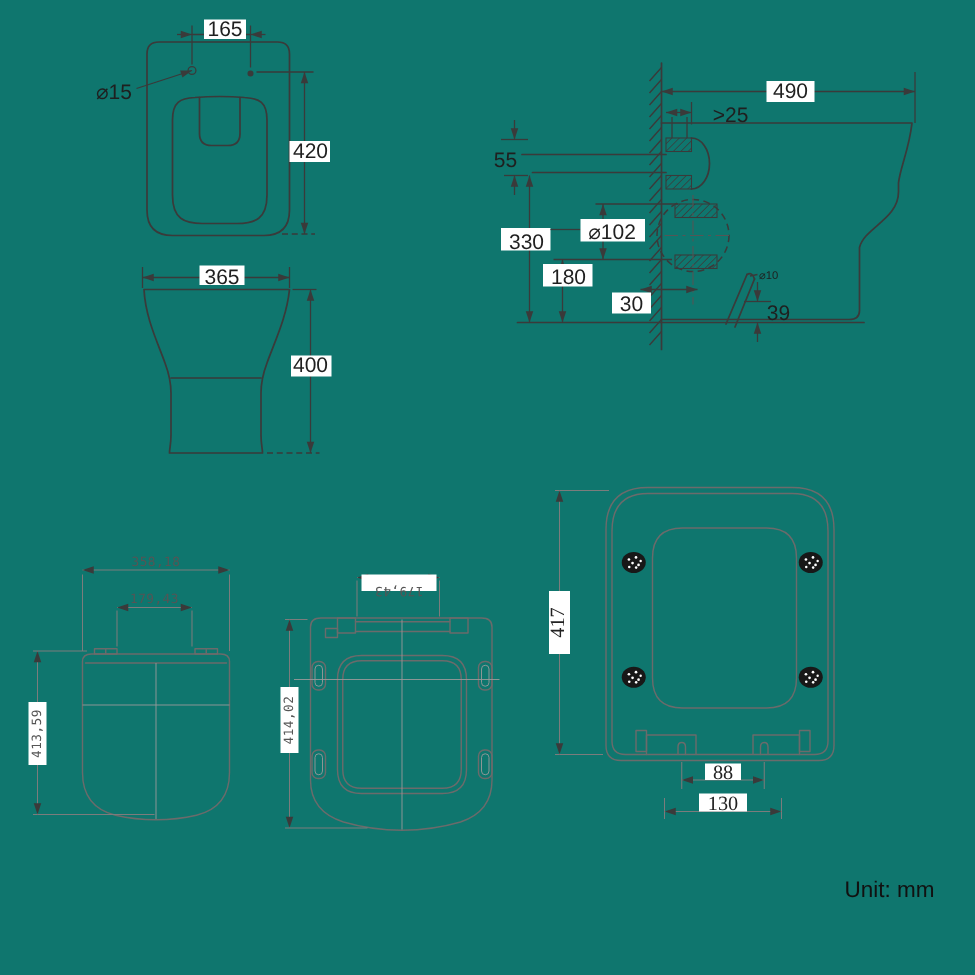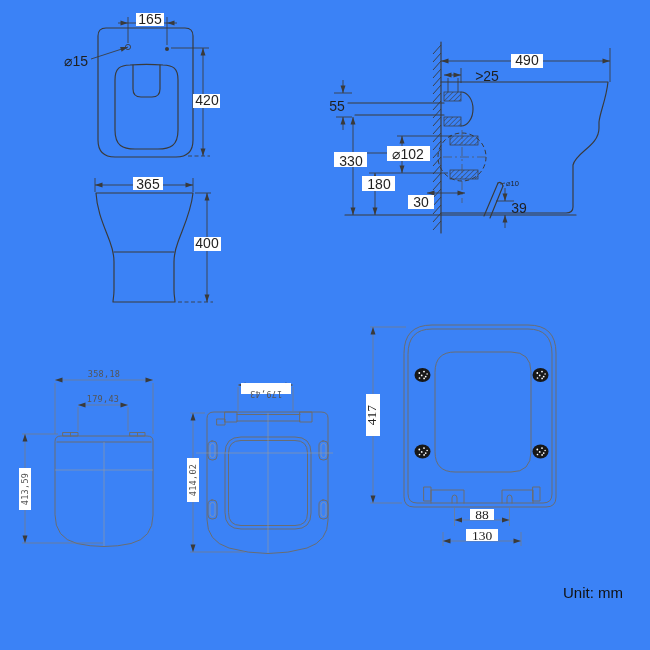--- a/index.html
+++ b/index.html
@@ -1,16 +1,16 @@
 <!DOCTYPE html>
 <html><head>
 <meta charset="utf-8">
 <style>
   html,body{margin:0;padding:0;background:#ffffff;}
-  .page{width:650px;height:650px;background:#3b82f6;position:relative;font-family:"Liberation Sans",sans-serif;}
+  .page{width:650px;height:650px;background:#0f766e;position:relative;font-family:"Liberation Sans",sans-serif;}
   svg{display:block;}
   
   .o{fill:none;stroke:#3a3a3a;stroke-width:1.15;stroke-linejoin:round;stroke-linecap:round;}
   .d{fill:none;stroke:#3a3a3a;stroke-width:0.85;}
   .dd{fill:none;stroke:#3a3a3a;stroke-width:0.85;stroke-dasharray:4 2.5;}
   .cl{fill:none;stroke:#555;stroke-width:0.7;stroke-dasharray:9 3 2 3;}
   .dc{fill:none;stroke:#3a3a3a;stroke-width:1.0;stroke-dasharray:4.5 3;}
   .ht{fill:none;stroke:#3a3a3a;stroke-width:0.9;}
   
   .s{fill:none;stroke:#6b6b6b;stroke-width:0.95;stroke-linejoin:round;stroke-linecap:round;}

